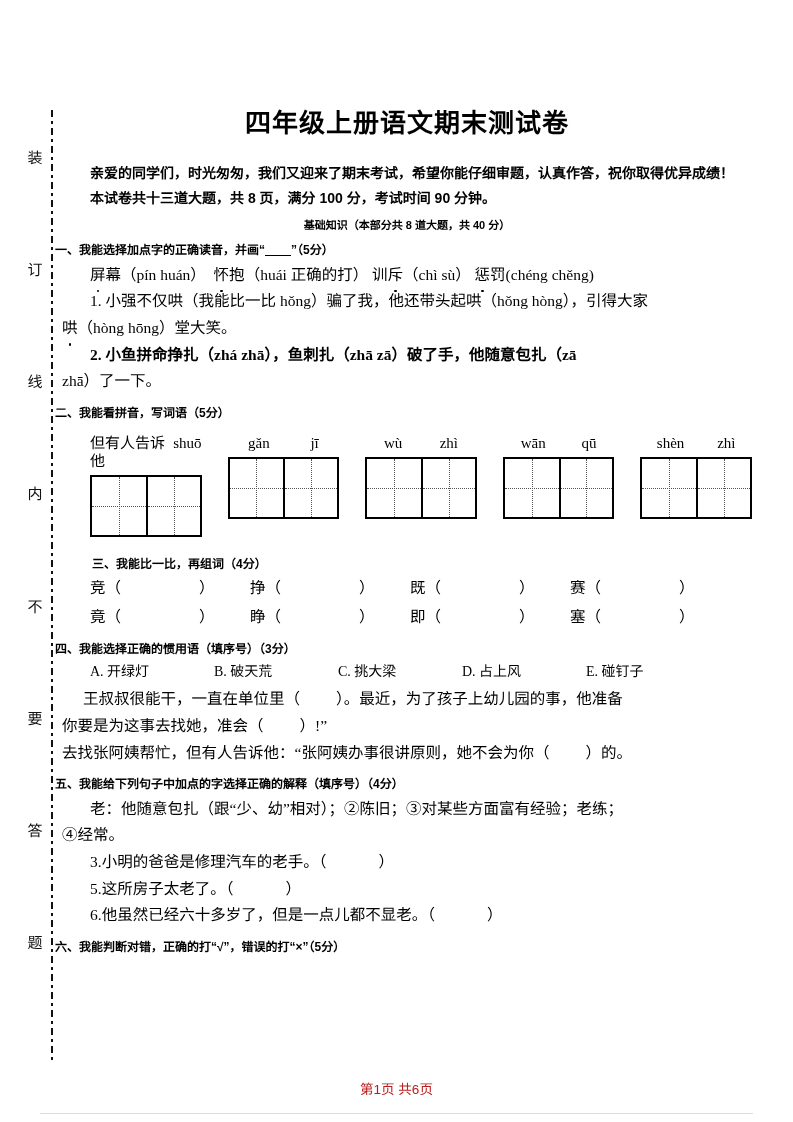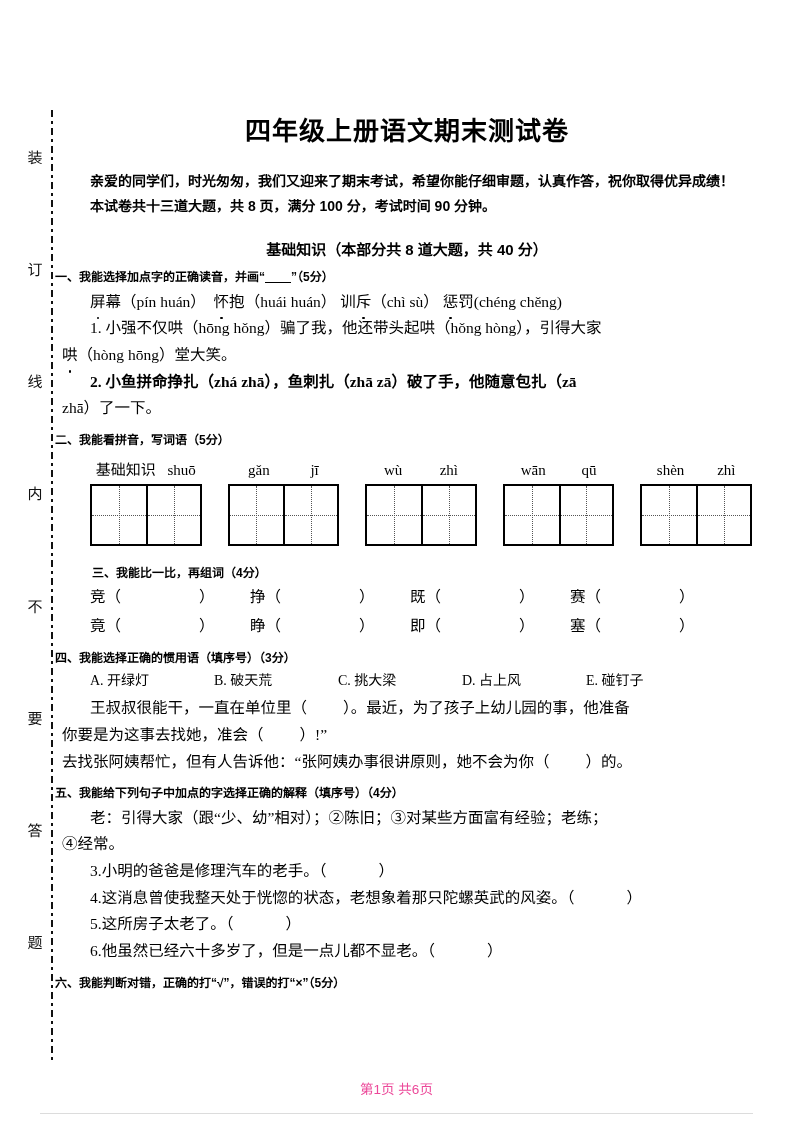--- a/index.html
+++ b/index.html
@@ -57,21 +57,21 @@
     font-size: 15px;
     line-height: 1;
     color: #111;
   }
   .binding-text span { display: block; }
 
   
   .content {
     position: absolute;
     left: 62px;
-    top: 8px;
+    top: 0;
     width: 690px;
   }
 
   
   .doc-title {
     text-align: center;
     font-family: "Liberation Sans", "DejaVu Sans", sans-serif;
     font-weight: bold;
     font-size: 26px;
     letter-spacing: 1px;
@@ -89,22 +89,22 @@
     line-height: 1.75;
     text-align: justify;
   }
   .intro p { margin: 0; }
   .indent2 { text-indent: 2em; }
 
   .section-banner {
     text-align: center;
     font-family: "Liberation Sans", "DejaVu Sans", sans-serif;
     font-weight: bold;
-    font-size: 15px;
-    margin-top: 20px;
+    font-size: 11px;
+    margin-top: 6px;
   }
 
   
   .q-head {
     font-family: "Liberation Sans", "DejaVu Sans", sans-serif;
     font-weight: bold;
     font-size: 12px;
     line-height: 1.55;
     margin-top: 9px;
     margin-left: -7px;
@@ -216,21 +216,21 @@
 
   
   .footer {
     position: absolute;
     left: 0;
     right: 0;
     top: 1078px;
     text-align: center;
     font-family: "Liberation Sans", "DejaVu Sans", sans-serif;
     font-size: 13.5px;
-    color: #ec4899;
+    color: #b91c1c;
   }
   .footer-rule {
     position: absolute;
     left: 40px;
     right: 40px;
     top: 1113px;
     height: 1px;
     background: #dcdcdc;
   }
 </style>
@@ -257,36 +257,36 @@
 
     <div class="intro">
       <p class="indent2">亲爱的同学们，时光匆匆，我们又迎来了期末考试，希望你能仔细审题，认真作答，祝你取得优异成绩！</p>
       <p class="indent2">本试卷共十三道大题，共 8 页，满分 100 分，考试时间 90 分钟。</p>
     </div>
     <div class="section-banner">基础知识（本部分共 8 道大题，共 40 分）</div>
 
     <div class="q-head"><span>一、我能选择加点字的正确读音，并画“</span><span class="ul"></span><span>”（5分）</span></div>
 
     <div class="q-body">
-      <p style="margin-left:28px;"><span class="dot">屏</span><span>幕</span><span class="py">（pín  huán）</span>&nbsp;&nbsp;<span class="dot">怀</span><span>抱</span><span class="py">（huái  huán）</span>&nbsp;<span>训</span><span class="dot">斥</span><span class="py">（chì  sù）</span>&nbsp;<span class="dot">惩</span><span>罚</span><span class="py">(chéng  chěng)</span></p>
-
-      <p style="margin-left:28px;"><span>1. 小强不仅哄</span><span class="py">（hōng  hǒng）骗了我，他还带头起哄</span><span class="py">（hǒng  hòng），引得大家</span></p>
+      <p style="margin-left:28px;"><span class="dot">屏</span><span>幕</span><span class="py">（pín  huán）</span>&nbsp;&nbsp;<span class="dot">怀</span><span>抱</span><span class="py">（huái  正确的打）</span>&nbsp;<span>训</span><span class="dot">斥</span><span class="py">（chì  sù）</span>&nbsp;<span class="dot">惩</span><span>罚</span><span class="py">(chéng  chěng)</span></p>
+
+      <p style="margin-left:28px;"><span>1. 小强不仅哄</span><span class="py">（我能比一比  hǒng）骗了我，他还带头起哄</span><span class="py">（hǒng  hòng），引得大家</span></p>
       <p><span class="dot">哄</span><span class="py">（hòng    hōng）堂大笑。</span></p>
 
       <p style="margin-left:28px;font-weight:bold;"><span>2. 小鱼拼命挣扎</span><span class="py">（zhá  zhā），鱼刺扎</span><span class="py">（zhā  zā）破了手，他随意包扎</span><span class="py">（zā</span></p>
       <p><span class="py">zhā）了一下。</span></p>
     </div>
 
     <div class="q-head">二、我能看拼音，写词语（5分）</div>
 
     <div class="grid-row">
 
       <div class="grid-group">
         <div class="grid-pinyin">
-          <span>基础知识</span>
+          <span>但有人告诉他</span>
           <span>shuō</span>
         </div>
         <div class="tianzige">
           <div class="tz-cell"></div>
           <div class="tz-cell"></div>
         </div>
       </div>
 
       <div class="grid-group">
         <div class="grid-pinyin">
@@ -354,34 +354,33 @@
 
     <div class="opts">
       <div>A. 开绿灯</div>
       <div>B. 破天荒</div>
       <div>C. 挑大梁</div>
       <div>D. 占上风</div>
       <div>E. 碰钉子</div>
     </div>
 
     <div class="q-body">
-      <p style="margin-left:28px;"><span>王叔叔很能干，一直在单位里（</span><span class="blank-sm"></span><span>）。最近，为了孩子上幼儿园的事，他准备</span></p>
+      <p style="margin-left:21px;"><span>王叔叔很能干，一直在单位里（</span><span class="blank-sm"></span><span>）。最近，为了孩子上幼儿园的事，他准备</span></p>
       <p><span>你要是为这事去找她，准会（</span><span class="blank-sm"></span><span>）!”</span></p>
       <p><span>去找张阿姨帮忙，但有人告诉他：“张阿姨办事很讲原则，她不会为你（</span><span class="blank-sm"></span><span>）的。</span></p>
     </div>
 
     <div class="q-head">五、我能给下列句子中加点的字选择正确的解释（填序号）（4分）</div>
 
     <div class="q-body">
-      <p style="margin-left:28px;">老：引得大家（跟“少、幼”相对）；②陈旧；③对某些方面富有经验；老练；</p>
+      <p style="margin-left:28px;">老：他随意包扎（跟“少、幼”相对）；②陈旧；③对某些方面富有经验；老练；</p>
       <p>④经常。</p>
 
       <p style="margin-left:28px;"><span>3.</span><span>小明的爸爸是修理汽车的老</span><span>手。（</span><span class="blank-md"></span><span>）</span></p>
 
-      <p style="margin-left:28px;"><span>4.</span><span>这消息曾使我整天处于恍惚的状态，老</span><span>想象着那只陀螺英武的风姿。（</span><span class="blank-md"></span><span>）</span></p>
 
       <p style="margin-left:28px;"><span>5.</span><span>这所房子太老</span><span>了。（</span><span class="blank-md"></span><span>）</span></p>
 
       <p style="margin-left:28px;"><span>6.</span><span>他虽然已经六十多岁了，但是一点儿都不显老</span><span>。（</span><span class="blank-md"></span><span>）</span></p>
     </div>
 
     <div class="q-head">六、我能判断对错，正确的打“√”，错误的打“×”（5分）</div>
 
   </div>
 

